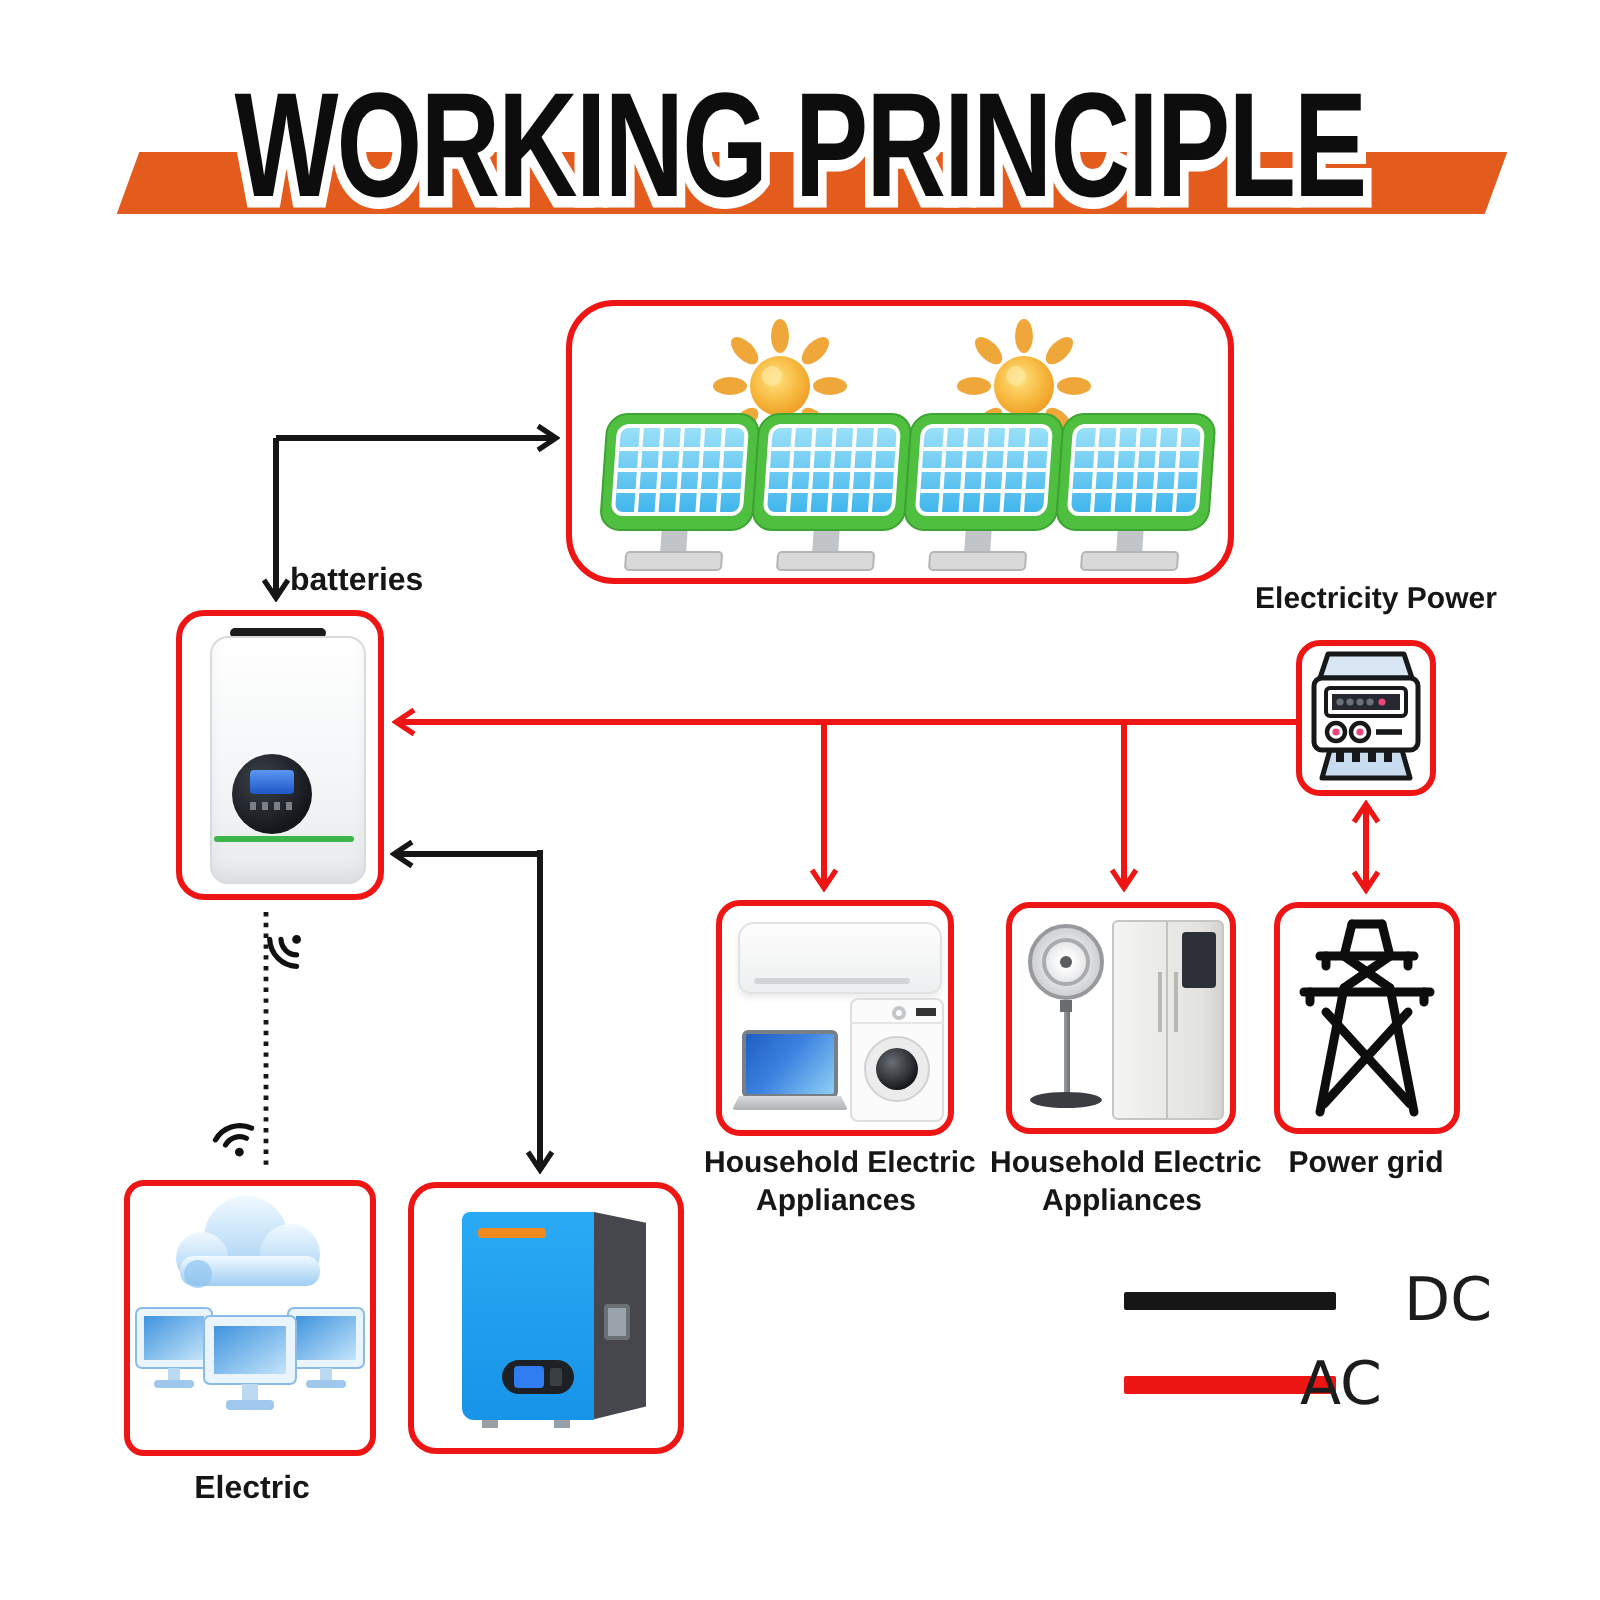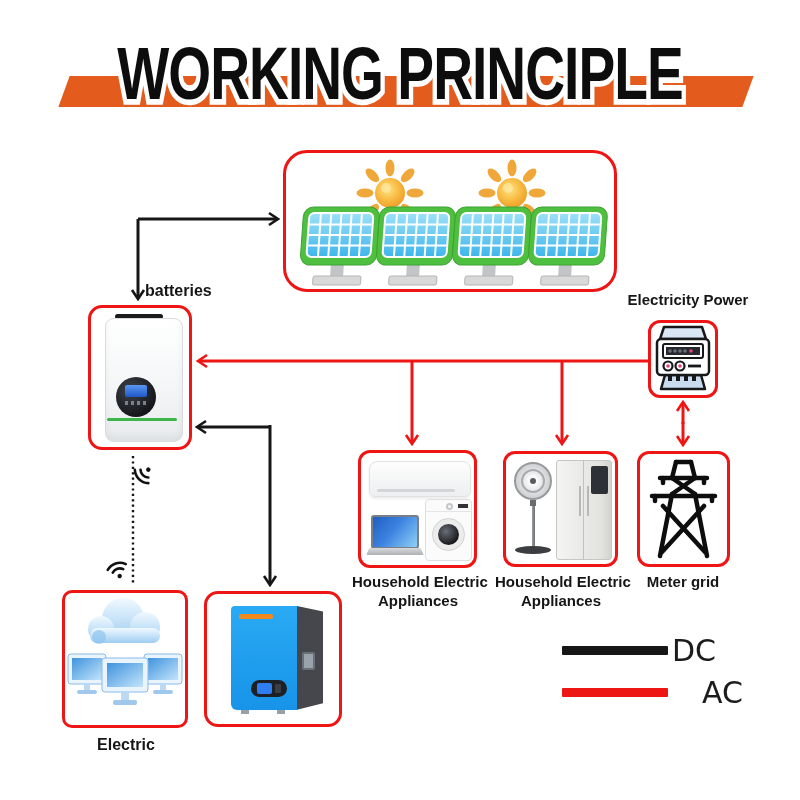--- a/index.html
+++ b/index.html
@@ -40,22 +40,22 @@
   #lbl-grid{left:633px;top:573px;width:100px;}
   #lbl-monitor{left:76px;top:736px;width:100px;font-size:16px;}
   #lbl-battery{left:196px;top:736px;width:268px;font-size:16px;}
 
   
   .legend-line{position:absolute;height:9px;width:106px;border-radius:1px;z-index:5;}
   #legend-dc-line{left:562px;top:646px;background:#161616;}
   #legend-ac-line{left:562px;top:688px;background:#ee1515;}
   .legend-label{position:absolute;font-family:"DejaVu Sans",sans-serif;font-size:30px;
                 color:#1c1c1c;z-index:5;}
-  #legend-dc-label{left:672px;top:633px;}
-  #legend-ac-label{left:702px;top:675px;}
+  #legend-dc-label{left:702px;top:633px;}
+  #legend-ac-label{left:650px;top:675px;}
 
   .wires{position:absolute;left:0;top:0;z-index:3;}
 
   
   .inv-body{left:14px;top:10px;width:76px;height:122px;border-radius:9px;
     background:linear-gradient(180deg,#ffffff 0%,#f4f6f7 55%,#e8ebed 100%);
     border:1px solid #d7dbde;box-shadow:inset 0 -5px 7px rgba(0,0,0,.05);}
   .inv-handle{left:24px;top:6px;width:48px;height:5px;background:#1c1c1c;border-radius:3px;}
   .inv-foot1{left:28px;top:11px;width:5px;height:3px;background:#1c1c1c;}
   .inv-foot2{left:62px;top:11px;width:5px;height:3px;background:#1c1c1c;}
@@ -410,21 +410,21 @@
   <div class="lbl" id="lbl-inverter">batteries</div>
   <div class="lbl" id="lbl-meter">Electricity Power</div>
   <div class="lbl" id="lbl-app1">
     <div>Household Electric</div>
     <div>Appliances</div>
   </div>
   <div class="lbl" id="lbl-app2">
     <div>Household Electric</div>
     <div>Appliances</div>
   </div>
-  <div class="lbl" id="lbl-grid">Meter grid</div>
+  <div class="lbl" id="lbl-grid">Power grid</div>
   <div class="lbl" id="lbl-monitor">Electric</div>
 
   <div class="legend-line" id="legend-dc-line" style="background: rgb(22, 22, 22);"></div>
   <div class="legend-label" id="legend-dc-label">DC</div>
   <div class="legend-line" id="legend-ac-line" style="background: rgb(238, 21, 21);"></div>
   <div class="legend-label" id="legend-ac-label">AC</div>
 
 </div>
 
 </body></html>

